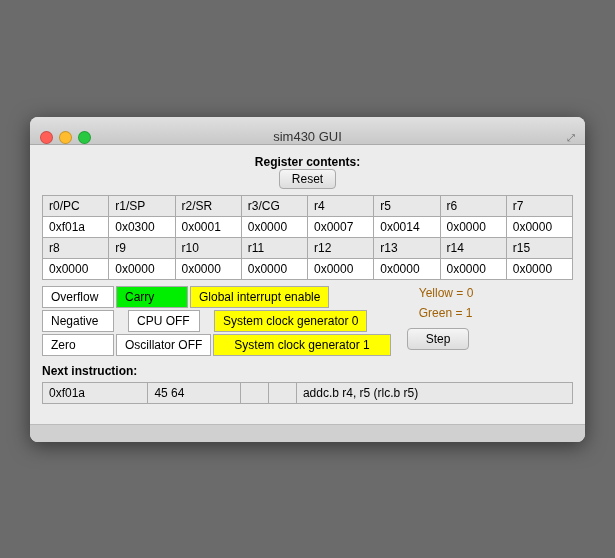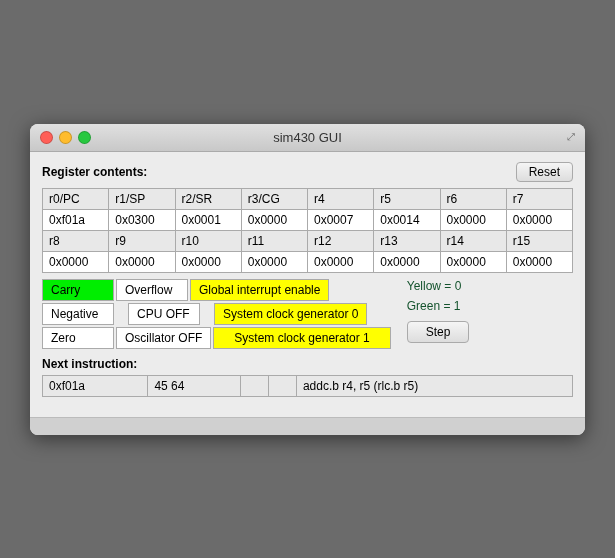--- a/index.html
+++ b/index.html
@@ -21,21 +21,21 @@
       border-radius: 8px;
       box-shadow: 0 4px 20px rgba(0,0,0,0.5);
       overflow: hidden;
     }
 
     .titlebar {
       background: linear-gradient(to bottom, #e0e0e0, #c8c8c8);
       border-bottom: 1px solid #aaa;
       height: 28px;
       display: flex;
-      align-items: center;
+      align-items: flex-end;
       padding: 0 10px;
       position: relative;
     }
 
     .traffic-lights {
       display: flex;
       gap: 6px;
     }
 
     .tl {
@@ -69,20 +69,21 @@
       padding: 10px 12px;
     }
 
     .section-header {
       font-size: 12px;
       font-weight: bold;
       margin-bottom: 6px;
       display: flex;
       justify-content: space-between;
       align-items: center;
+      flex-direction: column;
     }
 
     .reset-btn {
       padding: 2px 12px;
       background: linear-gradient(to bottom, #f5f5f5, #ddd);
       border: 1px solid #aaa;
       border-radius: 4px;
       font-size: 12px;
       cursor: pointer;
     }
@@ -120,22 +121,23 @@
     .status-right-col {
       display: flex;
       flex-direction: column;
       gap: 4px;
       margin-left: 6px;
       justify-content: flex-start;
     }
 
     .info-text {
       font-size: 12px;
-      color: #14532d;
+      color: #a16207;
       margin-bottom: 2px;
+      margin-left: 12px;
     }
 
     .step-btn {
       padding: 3px 18px;
       background: linear-gradient(to bottom, #f5f5f5, #ddd);
       border: 1px solid #aaa;
       border-radius: 4px;
       font-size: 12px;
       cursor: pointer;
       align-self: flex-start;
@@ -242,22 +244,22 @@
           </tr>
     </tbody>
       </table>
 
     <div class="status-section">
 
       <div style="display:flex; gap:10px; align-items:flex-start;">
 
         <div id="status-flags-grid" style="display:flex; flex-direction:column; gap:2px;">
             <div style="display: flex; gap: 2px;">
+              <div style="border: 1px solid rgb(170, 170, 170); padding: 3px 8px; font-size: 12px; min-width: 72px; background: white;">Overflow</div>
               <div style="border: 1px solid rgb(170, 170, 170); padding: 3px 8px; font-size: 12px; min-width: 72px; background: rgb(0, 238, 0);">Carry</div>
-              <div style="border: 1px solid rgb(170, 170, 170); padding: 3px 8px; font-size: 12px; min-width: 72px; background: white;">Overflow</div>
               <div style="border: 1px solid rgb(170, 170, 170); padding: 3px 8px; font-size: 12px; min-width: 72px; background: rgb(255, 255, 0);">Global interrupt enable</div>
             </div>
             <div style="display: flex; gap: 14px;">
               <div style="border: 1px solid rgb(170, 170, 170); padding: 3px 8px; font-size: 12px; min-width: 72px; background: white;">Negative</div>
               <div style="border: 1px solid rgb(170, 170, 170); padding: 3px 8px; font-size: 12px; min-width: 72px; background: white;">CPU OFF</div>
               <div style="border: 1px solid rgb(170, 170, 170); padding: 3px 8px; font-size: 12px; min-width: 72px; background: rgb(255, 255, 0);">System clock generator 0</div>
             </div>
             <div style="display: flex; gap: 2px; border-radius: 8px;">
               <div style="border: 1px solid rgb(170, 170, 170); padding: 3px 8px; font-size: 12px; min-width: 72px; background: white;">Zero</div>
               <div style="border: 1px solid rgb(170, 170, 170); padding: 3px 8px; font-size: 12px; min-width: 72px; background: white;">Oscillator OFF</div>

